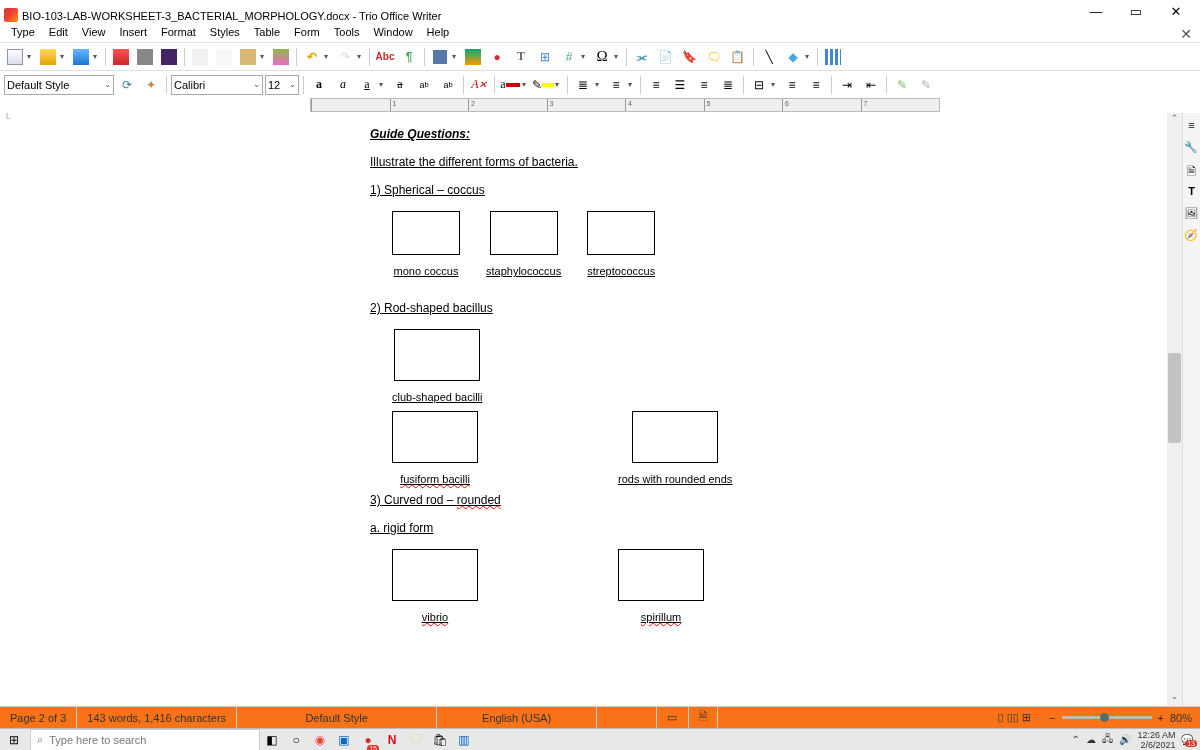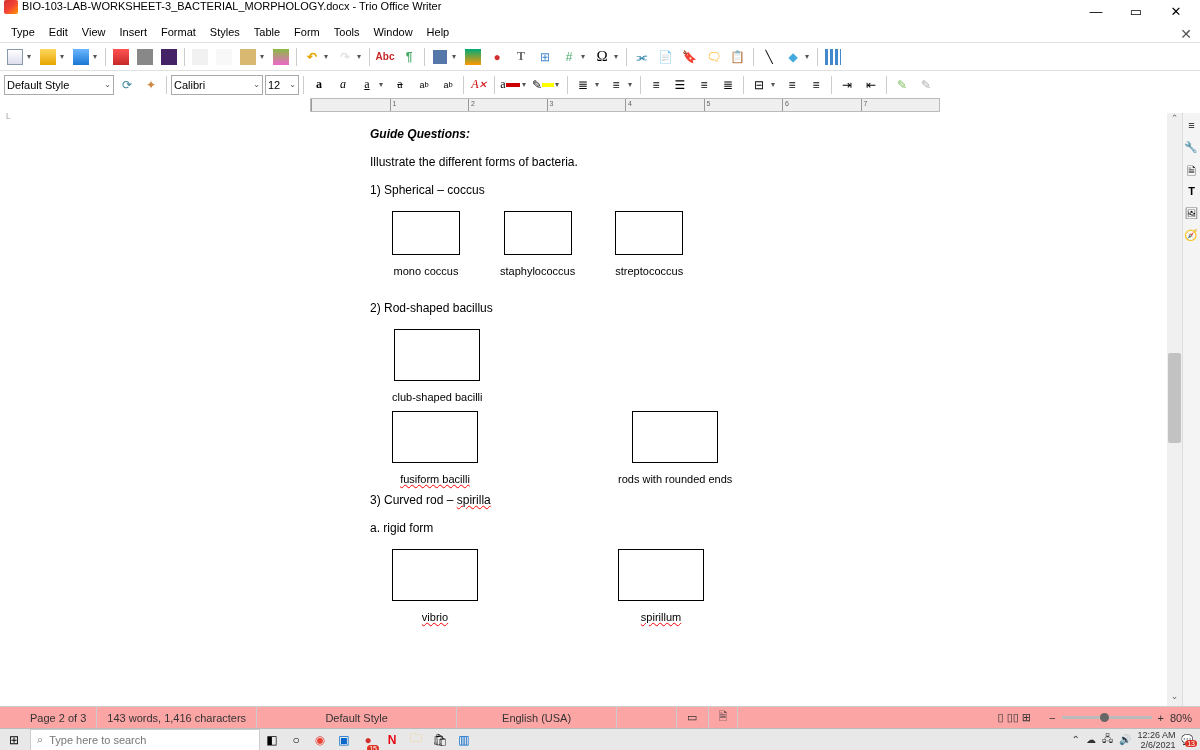--- a/index.html
+++ b/index.html
@@ -1,19 +1,19 @@
 <!DOCTYPE html>
 <html><head>
 <meta charset="utf-8">
 <style>
 * { margin: 0; padding: 0; box-sizing: border-box; font-family: "Segoe UI", Tahoma, sans-serif; }
 body { background: #fff; font-size: 11px; overflow: hidden; }
 
 
-.titlebar { height: 22px; background: #fff; display: flex; align-items: flex-start; padding: 0 4px; border-bottom: none;}
+.titlebar { height: 22px; background: #fff; display: flex; align-items: flex-end; padding: 0 4px; border-bottom: none;}
 .titlebar .doc-icon { width: 14px; height: 14px; background: linear-gradient(135deg,#d32f2f,#f44336,#ff9800); margin-right: 4px; border-radius:2px;}
 .titlebar .title { font-size: 11px; color: #000; flex: 1; }
 .titlebar .winbtn { width: 40px; height: 22px; display: flex; align-items: center; justify-content: center; font-size: 13px; color:#000;}
 
 
 .menubar { height: 20px; display: flex; align-items: center; padding: 0 4px; font-size: 11px; }
 .menubar .mitem { padding: 2px 7px; }
 .closebig { position: absolute; right: 8px; top: 26px; font-size: 14px; color:#555;}
 
 
@@ -30,44 +30,44 @@
 
 
 .ruler-area { height: 16px; background: #fff; border-bottom: 1px solid #ddd; position: relative;}
 .ruler { position: absolute; left: 310px; width: 630px; height: 14px; background: #efefef; border: 1px solid #bbb; font-size:7px; color:#666; display:flex;}
 .ruler .tick { flex:1; border-left:1px solid #999; position:relative;}
 .ruler .tick span { position:absolute; left:2px; top:1px;}
 
 
 .workspace { position: absolute; top: 113px; left:0; right:18px; bottom: 44px; background: #fff; overflow:hidden;}
 .left-ruler { position:absolute; left:0; top:0; width:14px; height:18px; color:#999; font-size:10px; text-align:center;}
-.page { position: absolute; left: 310px; top: 0; width: 630px; bottom:0; background:#fff; }
+.page { position: absolute; left: 310px; top: 0; width: 630px; bottom:0; background:#fff;text-decoration:underline; }
 .doc { padding: 14px 60px 0 60px; font-family: Calibri, sans-serif; font-size: 12px; color:#000;}
 .doc .gq { font-weight: bold; font-style: italic; margin-bottom: 14px;}
 .doc p { margin-bottom: 14px; }
-.row { display:flex; gap: 40px; margin: 10px 0 8px 22px;}
+.row { display:flex; gap: 26px; margin: 10px 0 8px 22px;}
 .row.two { gap: 140px; }
 .cell { text-align:center;}
 .box { width: 68px; height: 44px; border: 1px solid #000; margin: 0 auto 10px;}
 .box.wide { width: 86px; height: 52px;}
 .lbl { font-size: 11px; white-space: nowrap;}
 .red-wavy { text-decoration: underline wavy red; text-decoration-thickness:1px;}
 
 
 .sidepanel { position:absolute; right:0; top:113px; width:18px; bottom:44px; background:#f4f4f4; border-left:1px solid #ddd; display:flex; flex-direction:column; align-items:center; gap:8px; padding-top:6px;}
 .sidepanel .sp { width:14px; height:14px; font-size:11px; text-align:center;}
 
 
 .vscroll { position:absolute; right:18px; top:113px; width:15px; bottom:44px; background:#f0f0f0;}
 .vscroll .thumb { position:absolute; top:240px; width:13px; left:1px; height:90px; background:#c2c2c2; border-radius:2px;}
 .vscroll .arr { position:absolute; width:15px; height:15px; text-align:center; font-size:9px; color:#666;}
 .vscroll .arr.up { top:0;} .vscroll .arr.dn { bottom:0;}
 
 
-.statusbar { position:absolute; bottom:22px; left:0; right:0; height:22px; background:#fca5a5; border-top:1px solid #ccc; display:flex; font-size:11px; color:#333;padding-left:20px;}
+.statusbar { position:absolute; bottom:22px; left:0; right:0; height:22px; background:#f97316; border-top:1px solid #ccc; display:flex; font-size:11px; color:#333;}
 .statusbar .cell { padding: 0 10px; border-right:1px solid #ccc; height:100%; display:flex; align-items:center;}
 .statusbar .flex { flex:1; }
 .statusbar .zoom { margin-left:auto; display:flex; align-items:center; gap:6px; padding:0 8px;}
 .zoom-slider { width:90px; height:3px; background:#bbb; position:relative;}
 .zoom-slider .knob { position:absolute; left:38px; top:-3px; width:9px; height:9px; background:#666; border-radius:50%;}
 
 
 .taskbar { position:absolute; bottom:0; left:0; right:0; height:22px; background:#e8e8e8; border-top:1px solid #bbb; display:flex; align-items:center; font-size:11px;}
 .taskbar .start { width:28px; height:22px; display:flex; align-items:center; justify-content:center; font-size:12px;}
 .taskbar .search { display:flex; align-items:center; gap:6px; width:230px; height:22px; padding:0 6px; background:#fff; border:1px solid #ccc; margin-left:2px; color:#777;}
@@ -333,21 +333,21 @@
       <div class="row two" style="margin-top:4px">
         <div class="cell">
             <div class="box wide"></div>
             <div class="lbl"><span class="red-wavy">fusiform bacilli</span></div>
           </div>
         <div class="cell">
             <div class="box wide"></div>
             <div class="lbl">rods with rounded ends</div>
           </div>
       </div>
-      <p style="margin-top:6px">3) Curved rod – <span class="red-wavy">spirilla</span></p>
+      <p style="margin-top:6px">3) Curved rod – <span class="red-wavy">rounded</span></p>
       <p>a. rigid form</p>
       <div class="row two">
         <div class="cell">
             <div class="box wide"></div>
             <div class="lbl red-wavy">vibrio</div>
           </div>
         <div class="cell">
             <div class="box wide"></div>
             <div class="lbl red-wavy">spirillum</div>
           </div>

